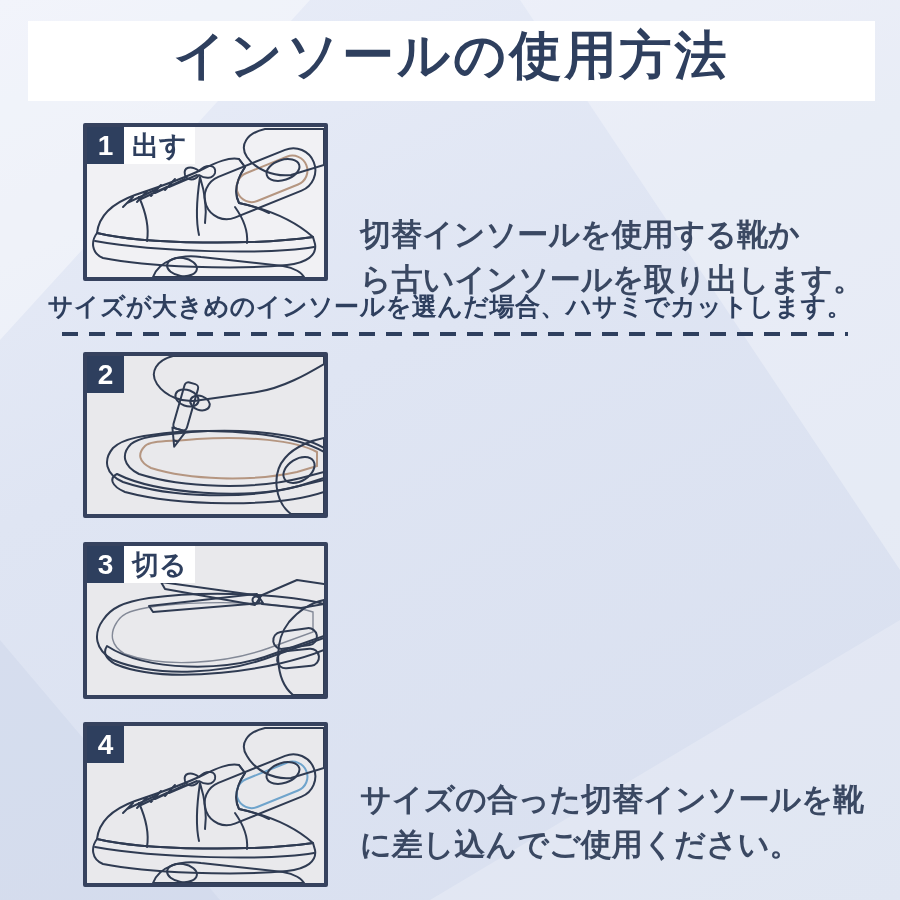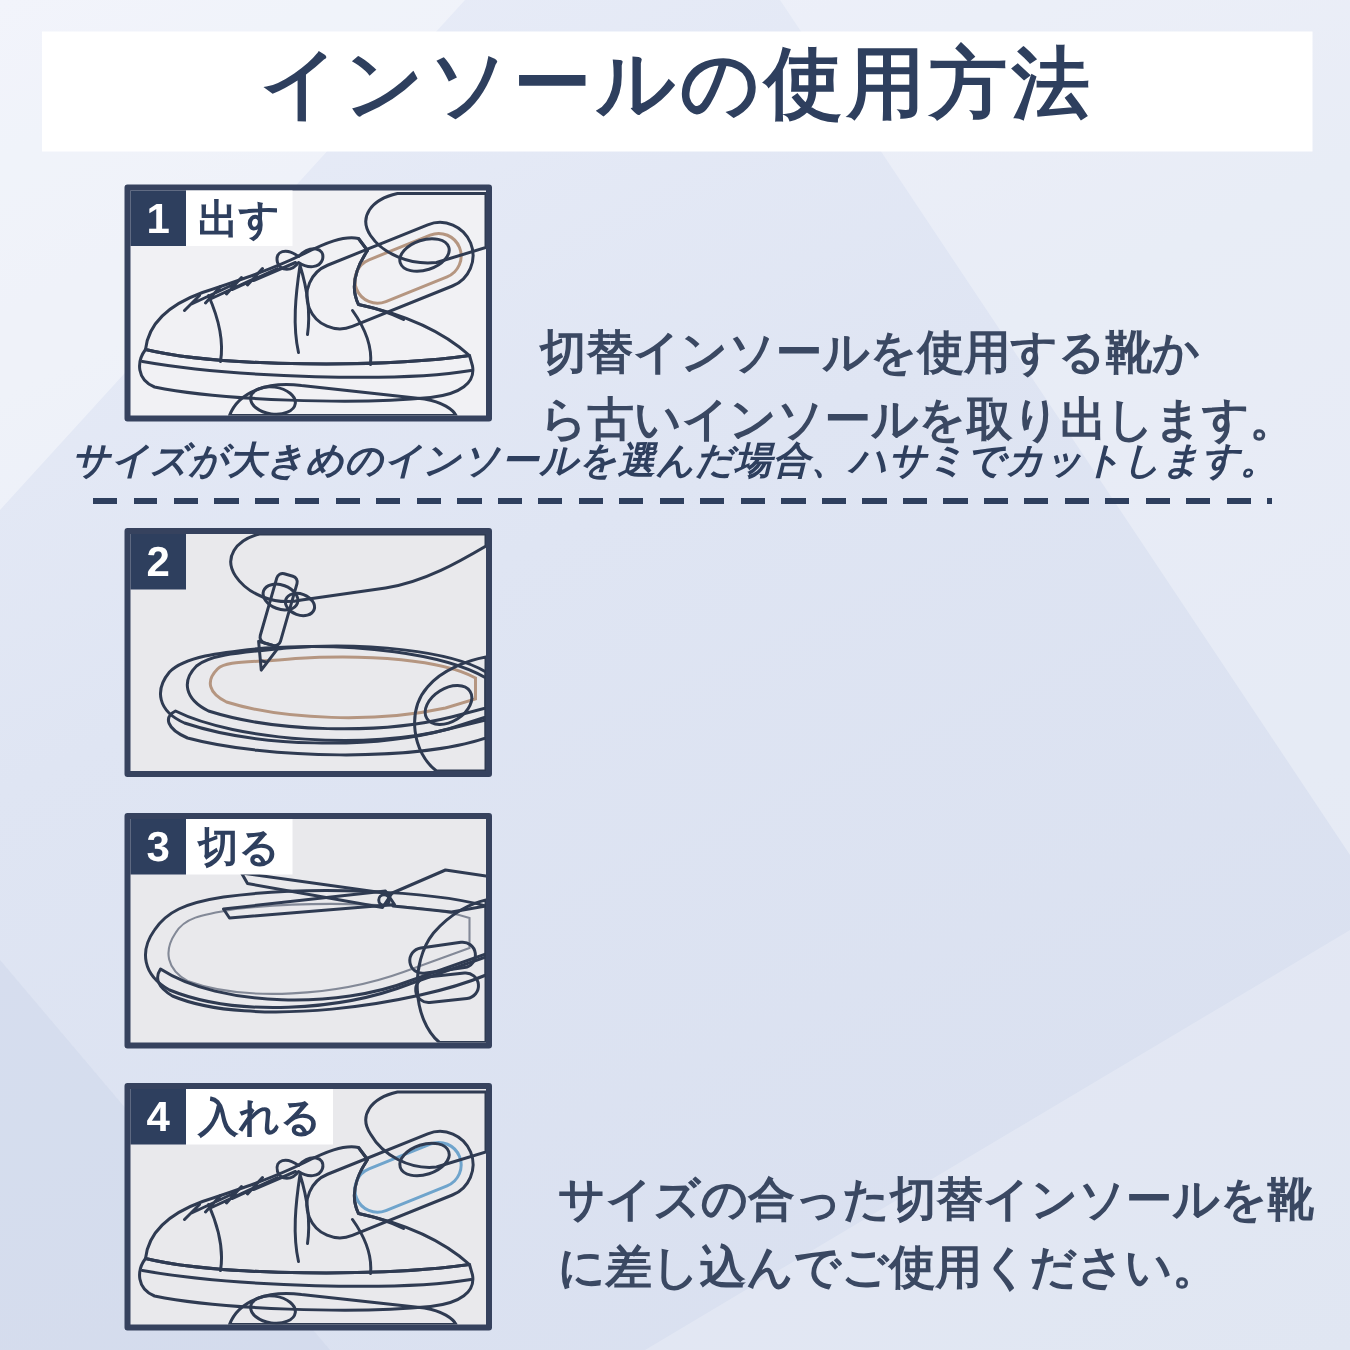--- a/index.html
+++ b/index.html
@@ -33,21 +33,21 @@
     background:#ffffff;color:var(--c-navy,#2e3f5e);font-size:27px;font-weight:bold;
     display:flex;align-items:center;padding:0 8px;height:37px;white-space:nowrap;font-family:Liberation Mono, monospace;
   }
   .step-text{
     position:absolute;left:360px;width:510px;
     color:var(--c-text,#3a4862);font-size:31px;line-height:45px;font-weight:600;
     white-space:pre-line;
   }
   .note{
     position:absolute;left:0;top:290px;width:900px;text-align:center;
-    color:var(--c-navy,#2e3f5e);font-size:25px;font-weight:bold;letter-spacing:0.5px;font-style:italic;
+    color:var(--c-navy,#2e3f5e);font-size:25px;font-weight:bold;letter-spacing:0.5px;
   }
   .dash-line{
     position:absolute;left:62px;top:332px;width:786px;height:4px;
     background:repeating-linear-gradient(90deg,var(--c-navy,#2e3f5e) 0 16px,transparent 16px 27px);
   }
   .ln{fill:none;stroke:#2f3b52;stroke-width:2;stroke-linejoin:round;stroke-linecap:round;}
 </style>
 </head>
 <body>
 
@@ -174,19 +174,18 @@
 
       <path class="ln" d="M40,83 L70,69 M54,79 L84,65 M68,73 L98,59 M82,67 L110,55 M46,77 L36,87 M60,71 L50,82 M74,65 L64,76 M88,59 L78,70" stroke-width="2.2"></path>
       <path class="ln" d="M112,51 C104,45 96,47 98,55 C100,61 108,61 112,55 M112,51 C120,43 130,45 128,53 C126,59 118,59 112,55" fill="#ffffff" stroke-width="1.8"></path>
       <path class="ln" d="M113,57 C110,77 108,97 112,115 M113,57 C118,73 120,89 118,103" stroke-width="1.6" fill="none"></path>
 
       <path class="ln" d="M237,2 L178,2 C160,6 152,18 160,30 C168,44 186,54 204,52 L237,42 Z" fill="var(--c-skin)"></path>
       <ellipse class="ln" cx="196" cy="47" rx="17" ry="10" fill="var(--c-skin)" transform="rotate(-18 196 47)"></ellipse>
     </svg>
     <div class="badge">
       <div class="badge-num">4</div>
-      <div class="badge-label">入れる</div>
     </div>
   </div>
-  <div class="step-text" style="top:777px;margin-left:12px;">サイズの合った切替インソールを靴
+  <div class="step-text" style="top:777px;">サイズの合った切替インソールを靴
 に差し込んでご使用ください。</div>
 
 </div>
 
 </body></html>

